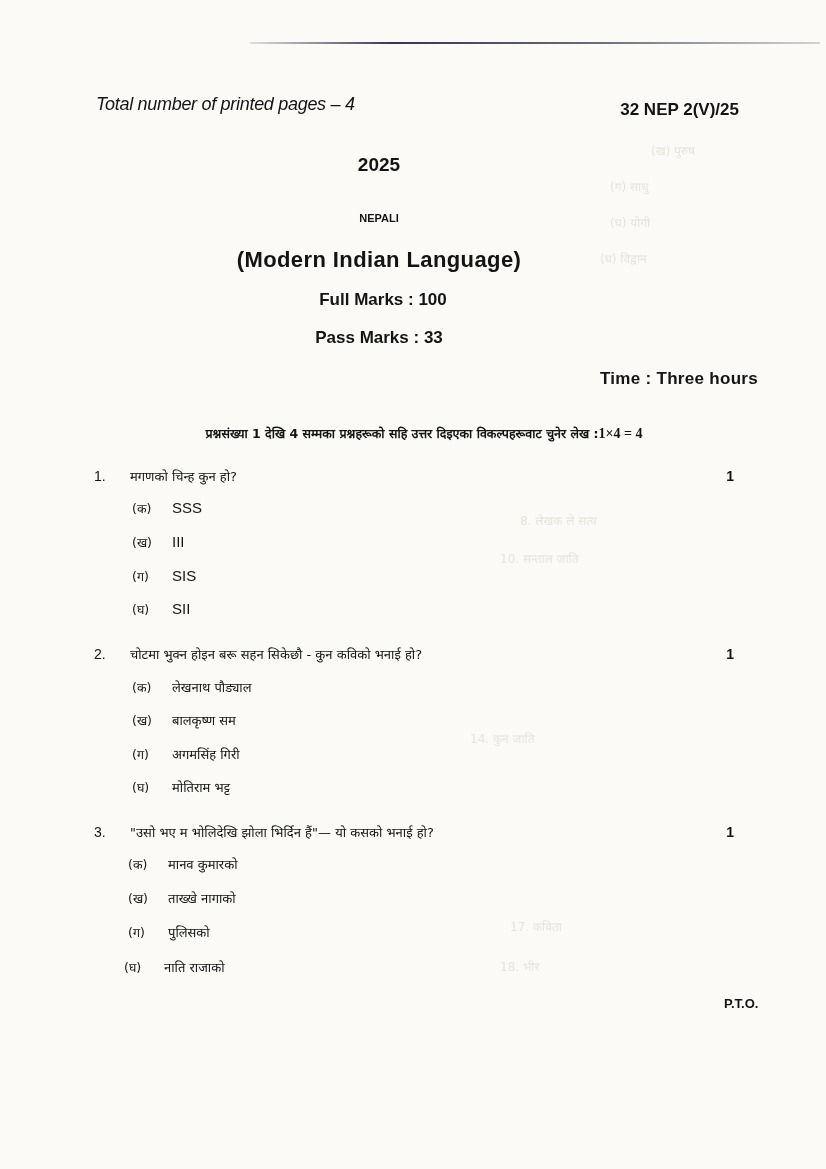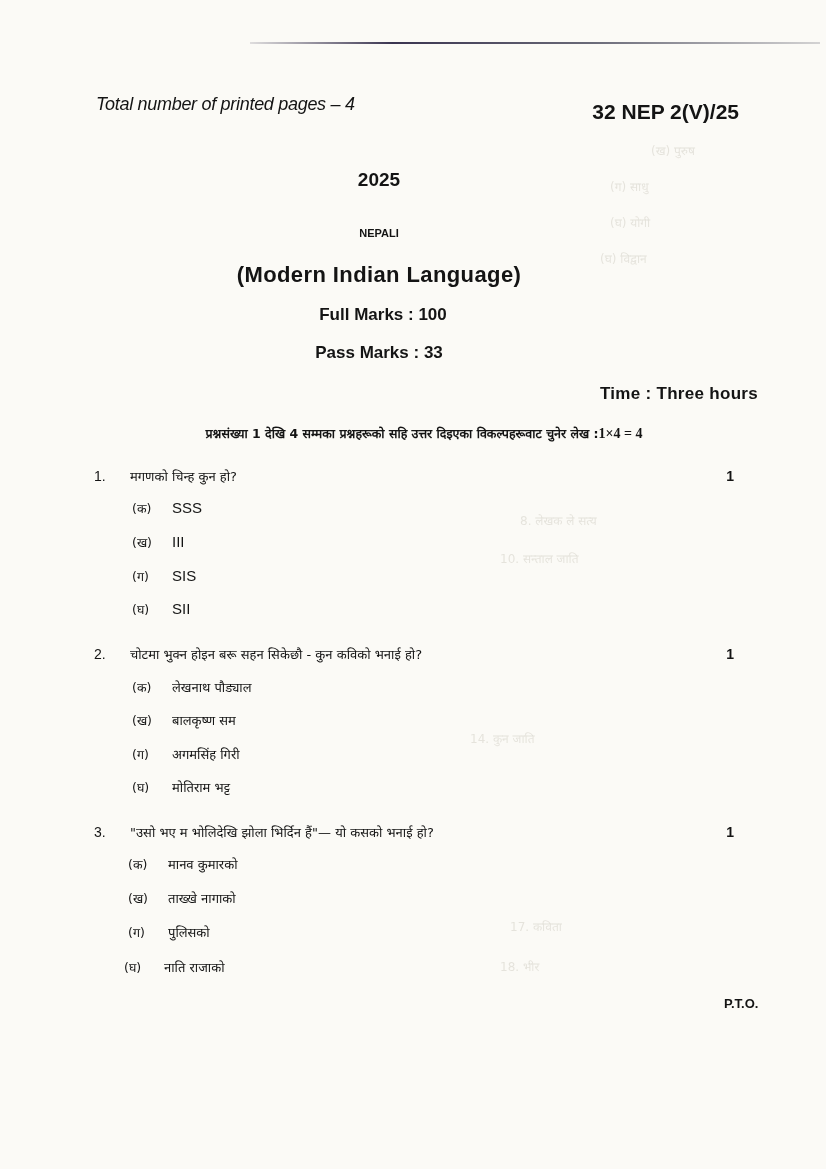--- a/index.html
+++ b/index.html
@@ -17,26 +17,25 @@
     .ghost {
       position: absolute; color: rgba(120,110,90,0.16);
       font-family: "DejaVu Sans", sans-serif; font-size: 12px;
     }
     .header-left {
       position: absolute; left: 96px; top: 94px;
       font-style: italic; font-size: 18px; letter-spacing: -0.3px;
     }
     .header-right {
       position: absolute; right: 87px; top: 100px;
-      font-weight: bold; font-size: 21px;
+      font-weight: bold; font-size: 17px;
     }
     .center-block {
       position: absolute; left: 0; width: 758px; text-align: center;
       font-weight: bold;
-      margin-top: 15px;
     }
     .year { top: 154px; font-size: 19px; }
     .subject { top: 212px; font-size: 11px; }
     .sub-title { top: 247px; font-size: 22px; letter-spacing: 0.4px; }
     .full-marks { top: 290px; font-size: 17px; padding-left: 4px; }
     .pass-marks { top: 328px; font-size: 17px; }
     .time { top: 369px; font-size: 17px; letter-spacing: 0.3px; text-align: right; }
     .instruction {
       position: absolute; left: 94px; top: 425px; width: 660px;
       font-family: "DejaVu Sans", sans-serif; font-weight: bold; font-size: 12.5px;

